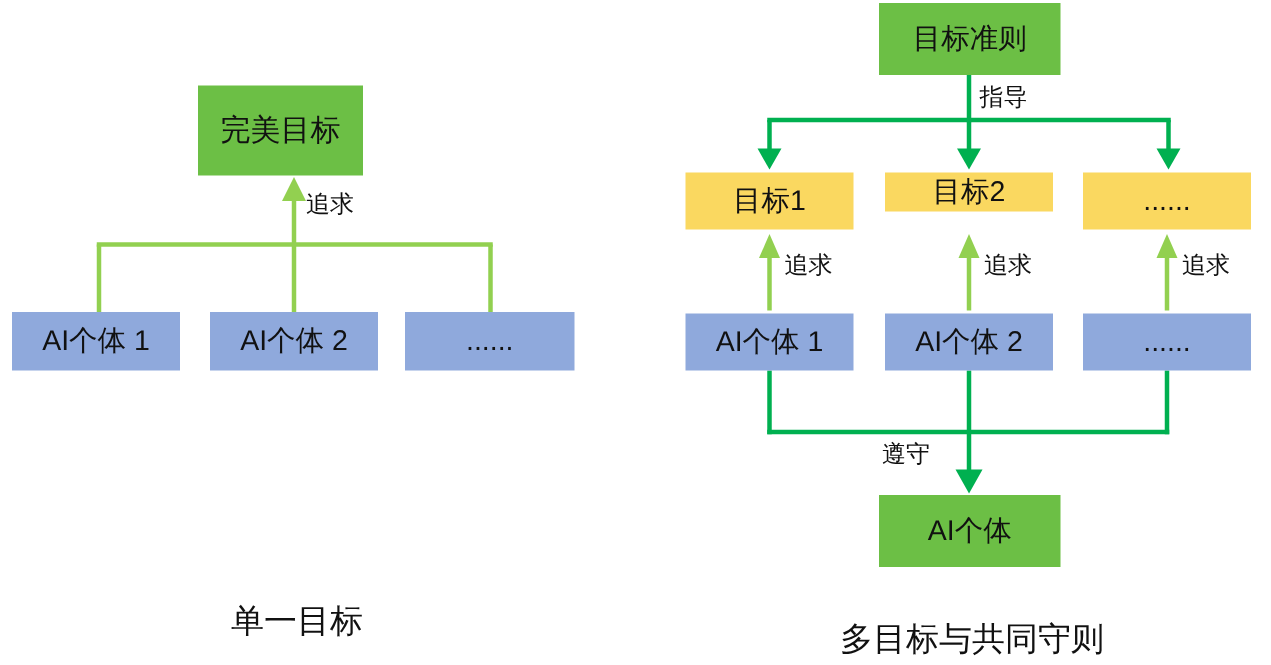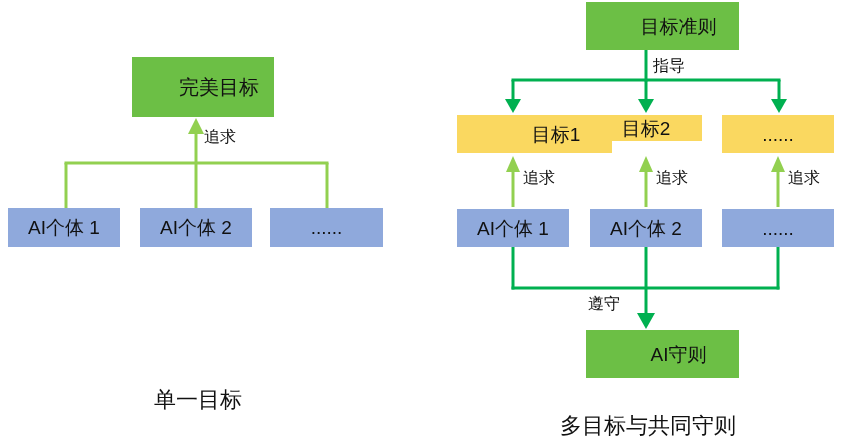--- a/index.html
+++ b/index.html
@@ -23,21 +23,21 @@
   .lg-line{stroke:var(--light_green);stroke-width:3;fill:none;}
   .lg-head{fill:var(--light_green);stroke:none;}
   .dg-line{stroke:var(--dark_green);stroke-width:3;fill:none;}
   .dg-head{fill:var(--dark_green);stroke:none;}
   .node{
     position:absolute;
     display:flex;align-items:center;justify-content:center;
     font-size:19px;line-height:1;color:var(--text);
     white-space:nowrap;
   }
-  .green-node{background:var(--green_box);padding-left:32px;}
+  .green-node{background:var(--green_box);}
   .yellow-node{background:var(--yellow_box);}
   .blue-node{background:var(--blue_box);}
   .edge-label{
     position:absolute;font-size:16px;line-height:1;color:var(--text);
     white-space:nowrap;
   }
   .caption{
     position:absolute;font-size:22px;line-height:1;color:var(--text);
     transform:translateX(-50%);white-space:nowrap;
   }
@@ -87,37 +87,37 @@
   </svg>
 
   <div class="node green-node" style="left:132px;top:57px;width:110px;height:60px;font-size:20px;">完美目标</div>
 
   <div class="edge-label" style="left:204px;top:129px;">追求</div>
 
   <div class="node blue-node" style="left:8px;top:208px;width:112px;height:39px;">AI个体 1</div>
   <div class="node blue-node" style="left:140px;top:208px;width:112px;height:39px;">AI个体 2</div>
   <div class="node blue-node" style="left:270px;top:208px;width:113px;height:39px;">......</div>
 
-  <div class="caption" style="left:198px;top:389px;">单一目标</div>
+  <div class="caption" style="left:198px;top:403px;">单一目标</div>
 
   <div class="node green-node" style="left:586px;top:2px;width:121px;height:48px;">目标准则</div>
 
   <div class="edge-label" style="left:653px;top:58px;">指导</div>
 
-  <div class="node yellow-node" style="left:457px;top:115px;width:112px;height:38px;padding-left:43px;">目标1</div>
+  <div class="node yellow-node" style="left:457px;top:115px;width:112px;height:38px;">目标1</div>
   <div class="node yellow-node" style="left:590px;top:115px;width:112px;height:26px;">目标2</div>
   <div class="node yellow-node" style="left:722px;top:115px;width:112px;height:38px;">......</div>
 
   <div class="edge-label" style="left:523px;top:170px;">追求</div>
   <div class="edge-label" style="left:656px;top:170px;">追求</div>
   <div class="edge-label" style="left:788px;top:170px;">追求</div>
 
   <div class="node blue-node" style="left:457px;top:209px;width:112px;height:38px;">AI个体 1</div>
   <div class="node blue-node" style="left:590px;top:209px;width:112px;height:38px;">AI个体 2</div>
   <div class="node blue-node" style="left:722px;top:209px;width:112px;height:38px;">......</div>
 
   <div class="edge-label" style="left:588px;top:296px;">遵守</div>
 
-  <div class="node green-node" style="left:586px;top:330px;width:121px;height:48px;">AI守则</div>
+  <div class="node green-node" style="left:586px;top:330px;width:121px;height:48px;">AI个体</div>
 
   <div class="caption" style="left:648px;top:390px;margin-top:25px;">多目标与共同守则</div>
 
 </div>
 
 </body></html>

